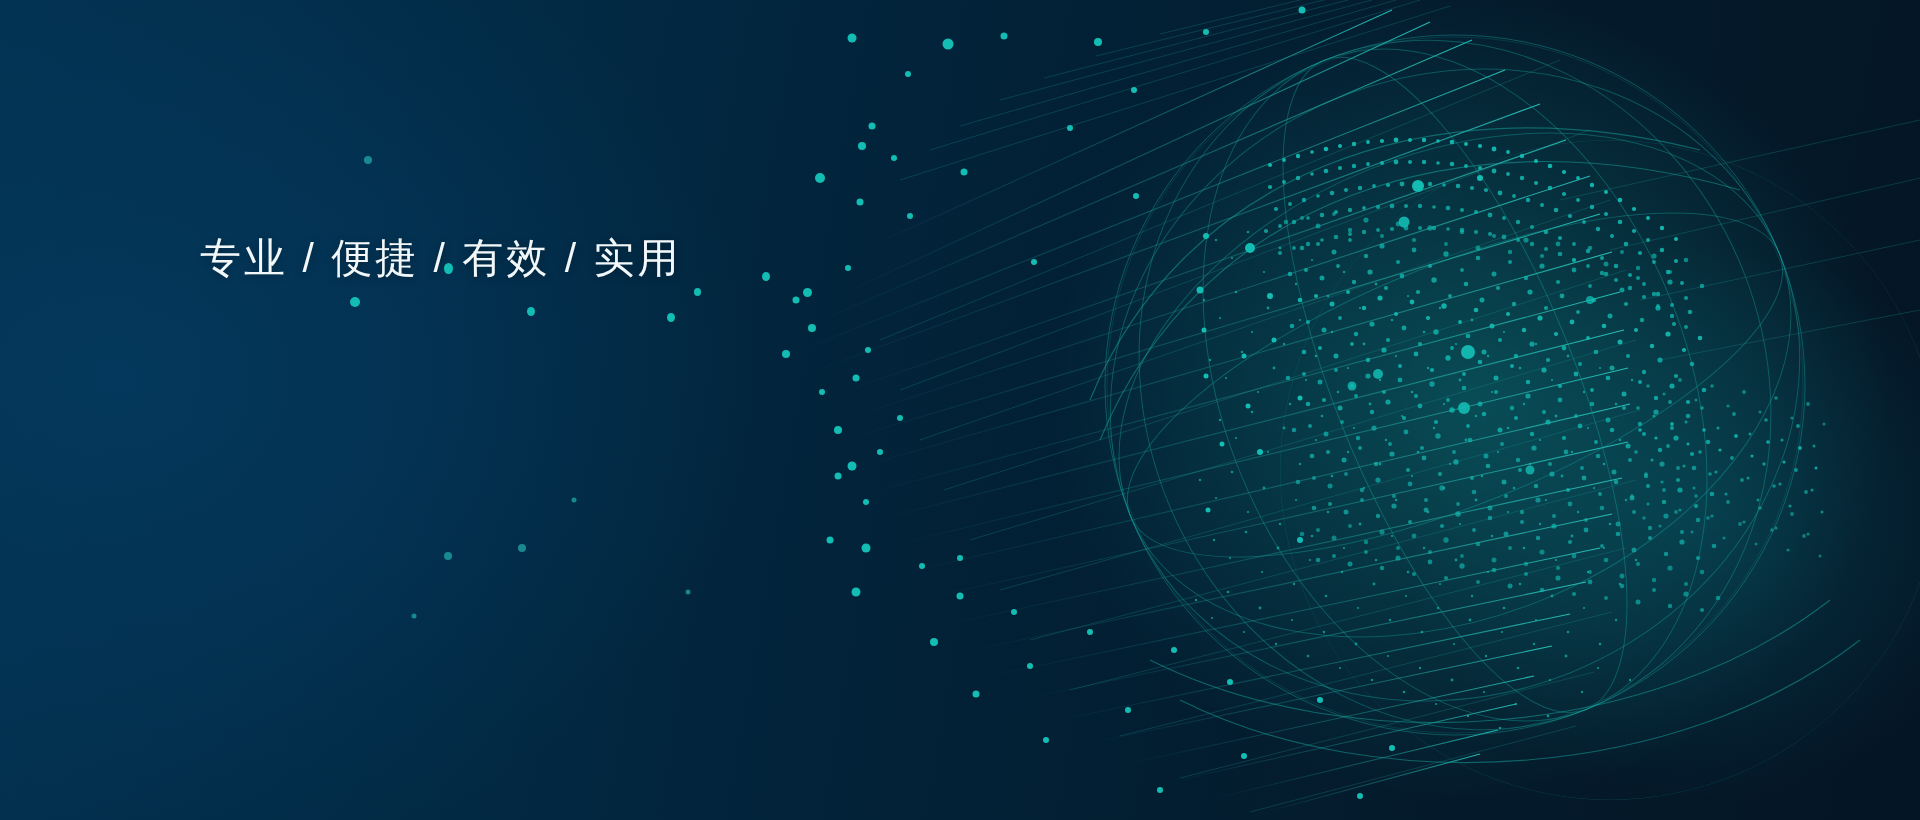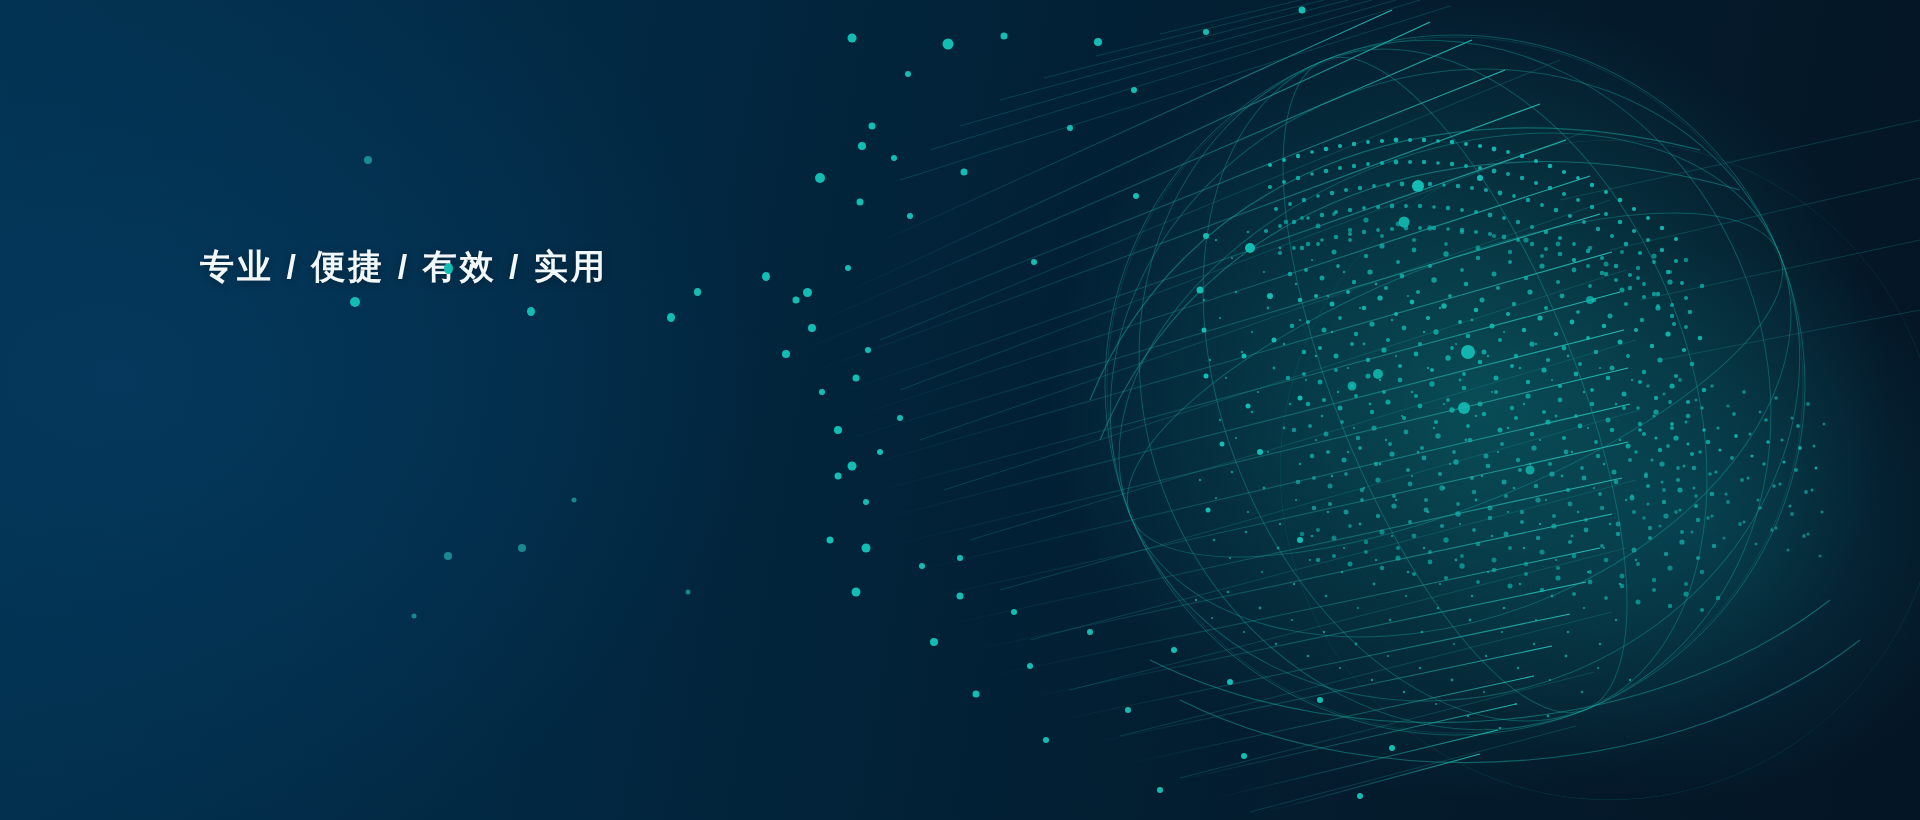--- a/index.html
+++ b/index.html
@@ -41,24 +41,24 @@
     font-size:56px;
     line-height:1.22;
     font-weight:700;
     color:#ffffff;
     letter-spacing:2px;
     white-space:nowrap;
     text-shadow:0 2px 10px rgba(0,0,0,.35);
   }
 
   #subhead {
-    margin-top:36px;
-    font-size:34px;
+    margin-top:24px;
+    font-size:41px;
     line-height:1.3;
-    font-weight:700;
+    font-weight:400;
     color:#f2f7fa;
     letter-spacing:3px;
     white-space:nowrap;
     text-shadow:0 2px 8px rgba(0,0,0,.3);
   }
 
   #body-copy {
     margin-top:40px;
     width:585px;
     font-size:14.5px;

